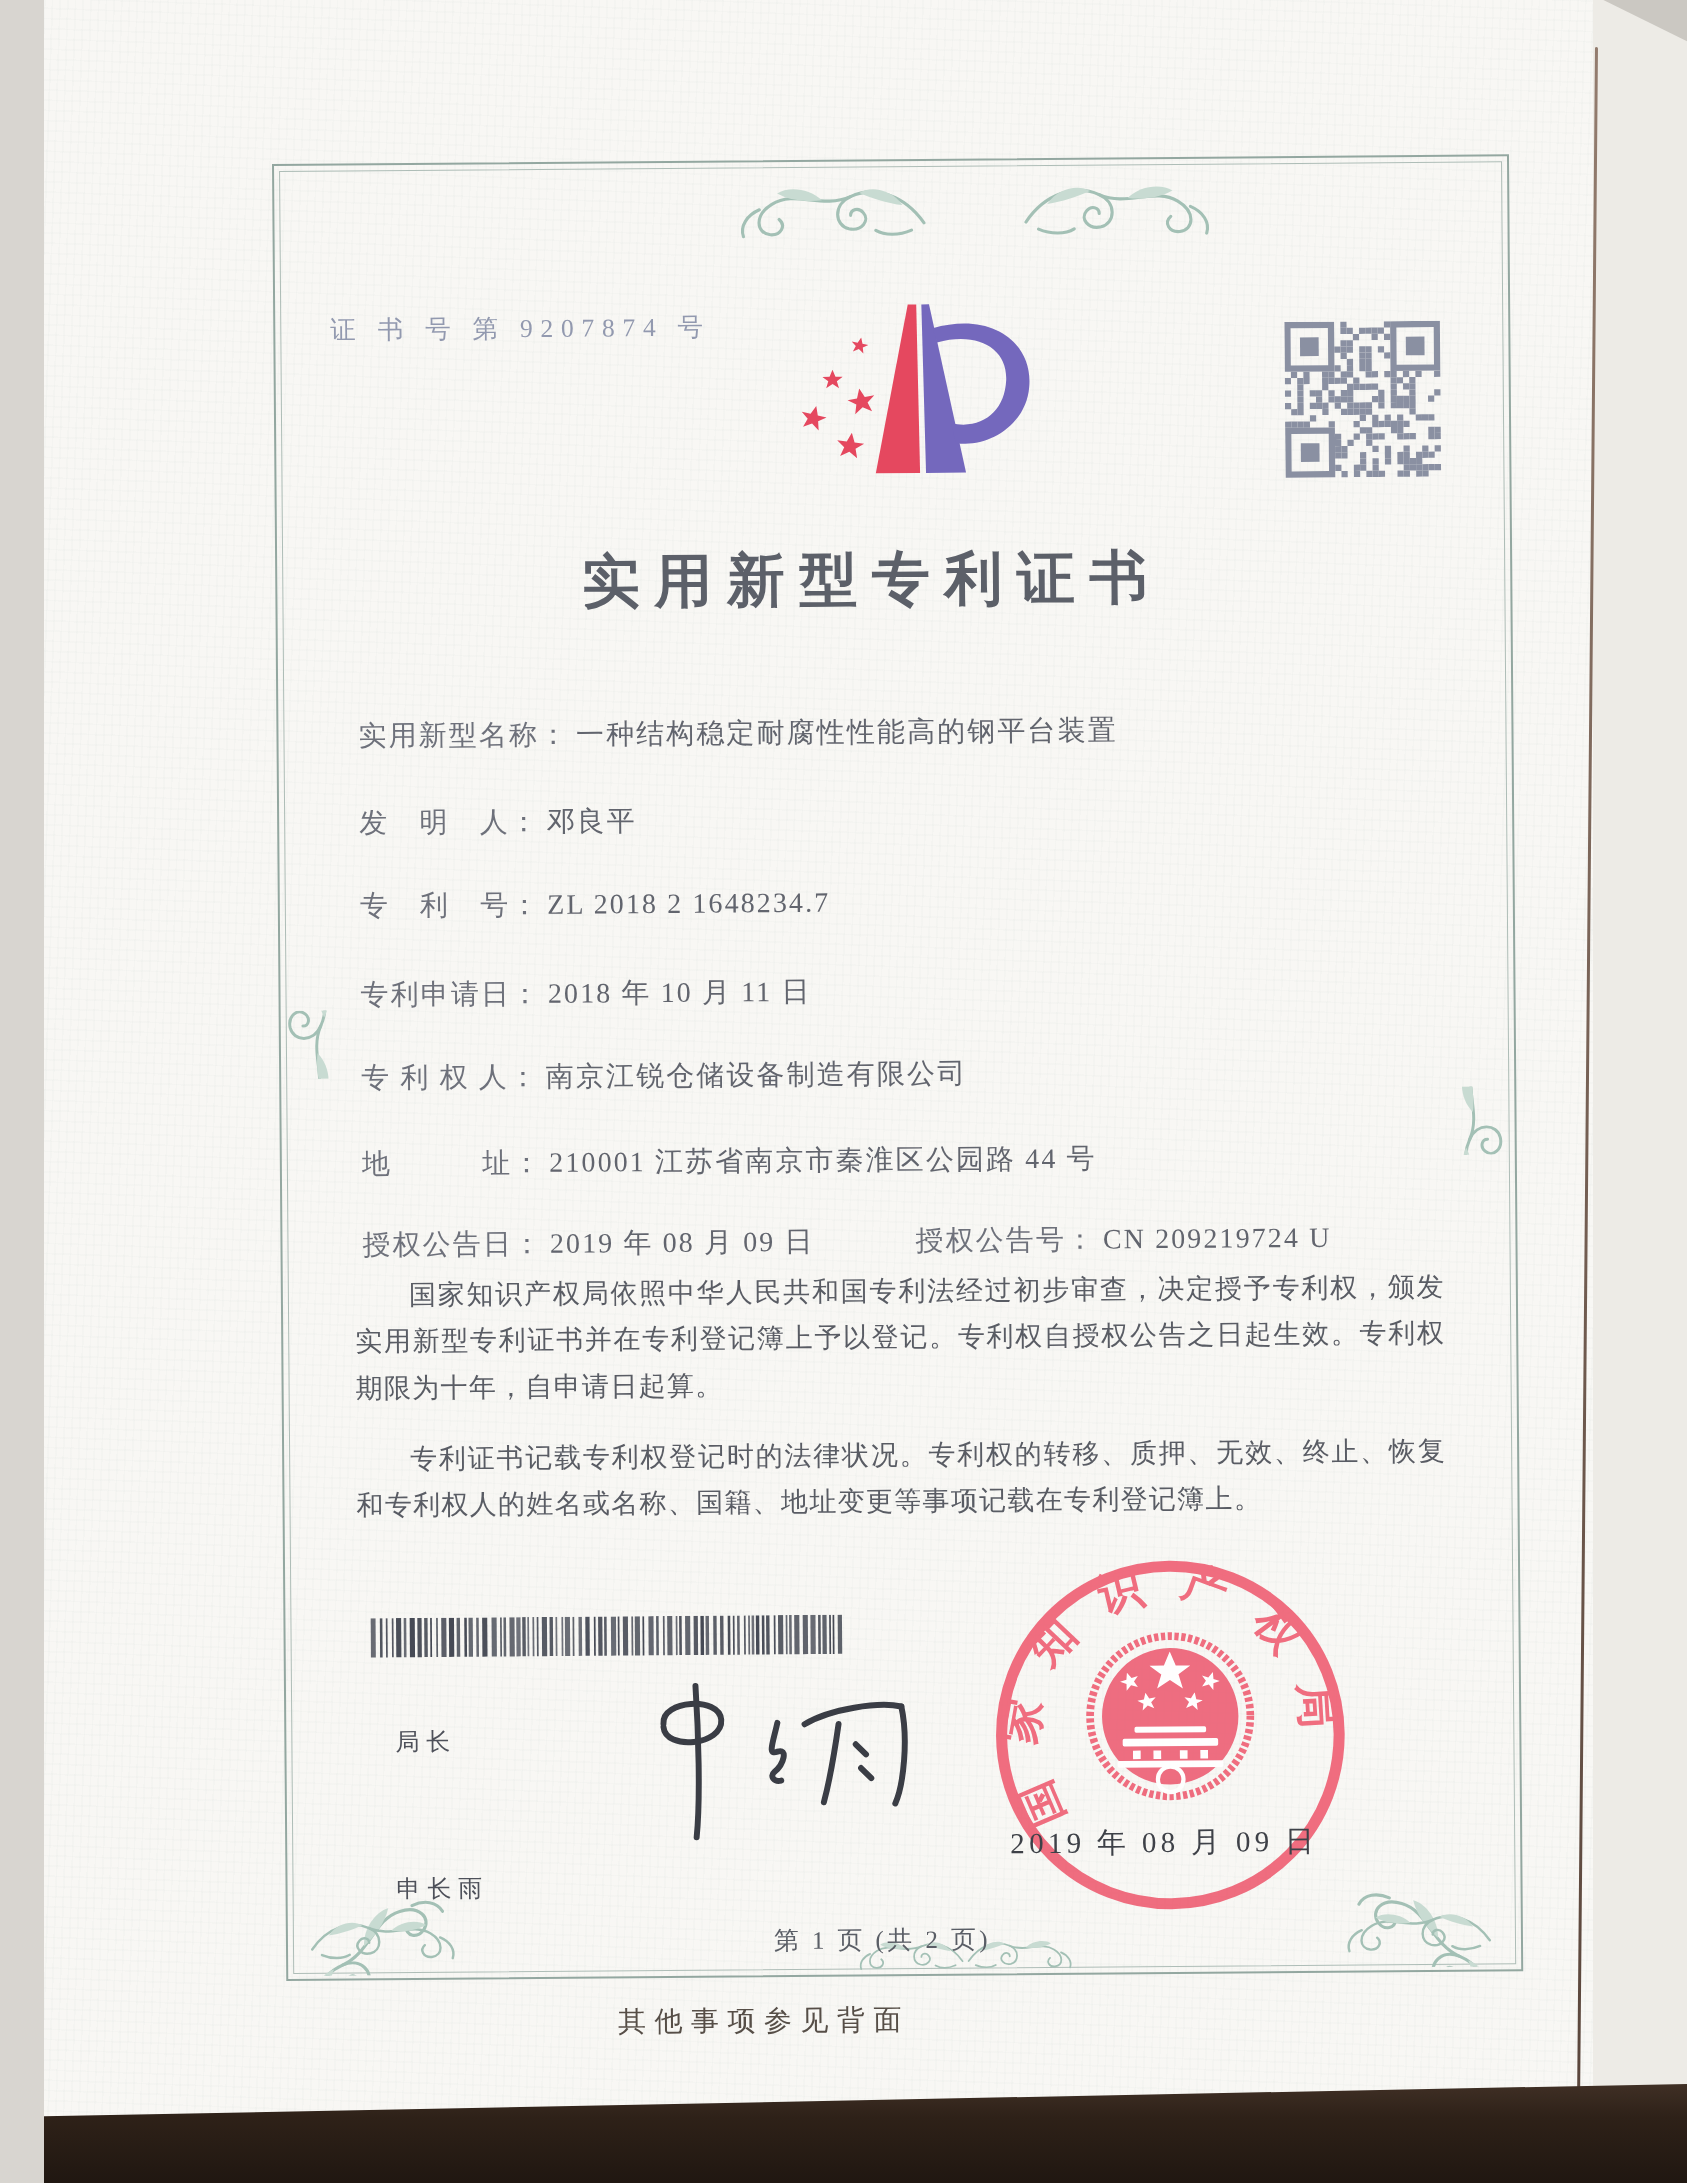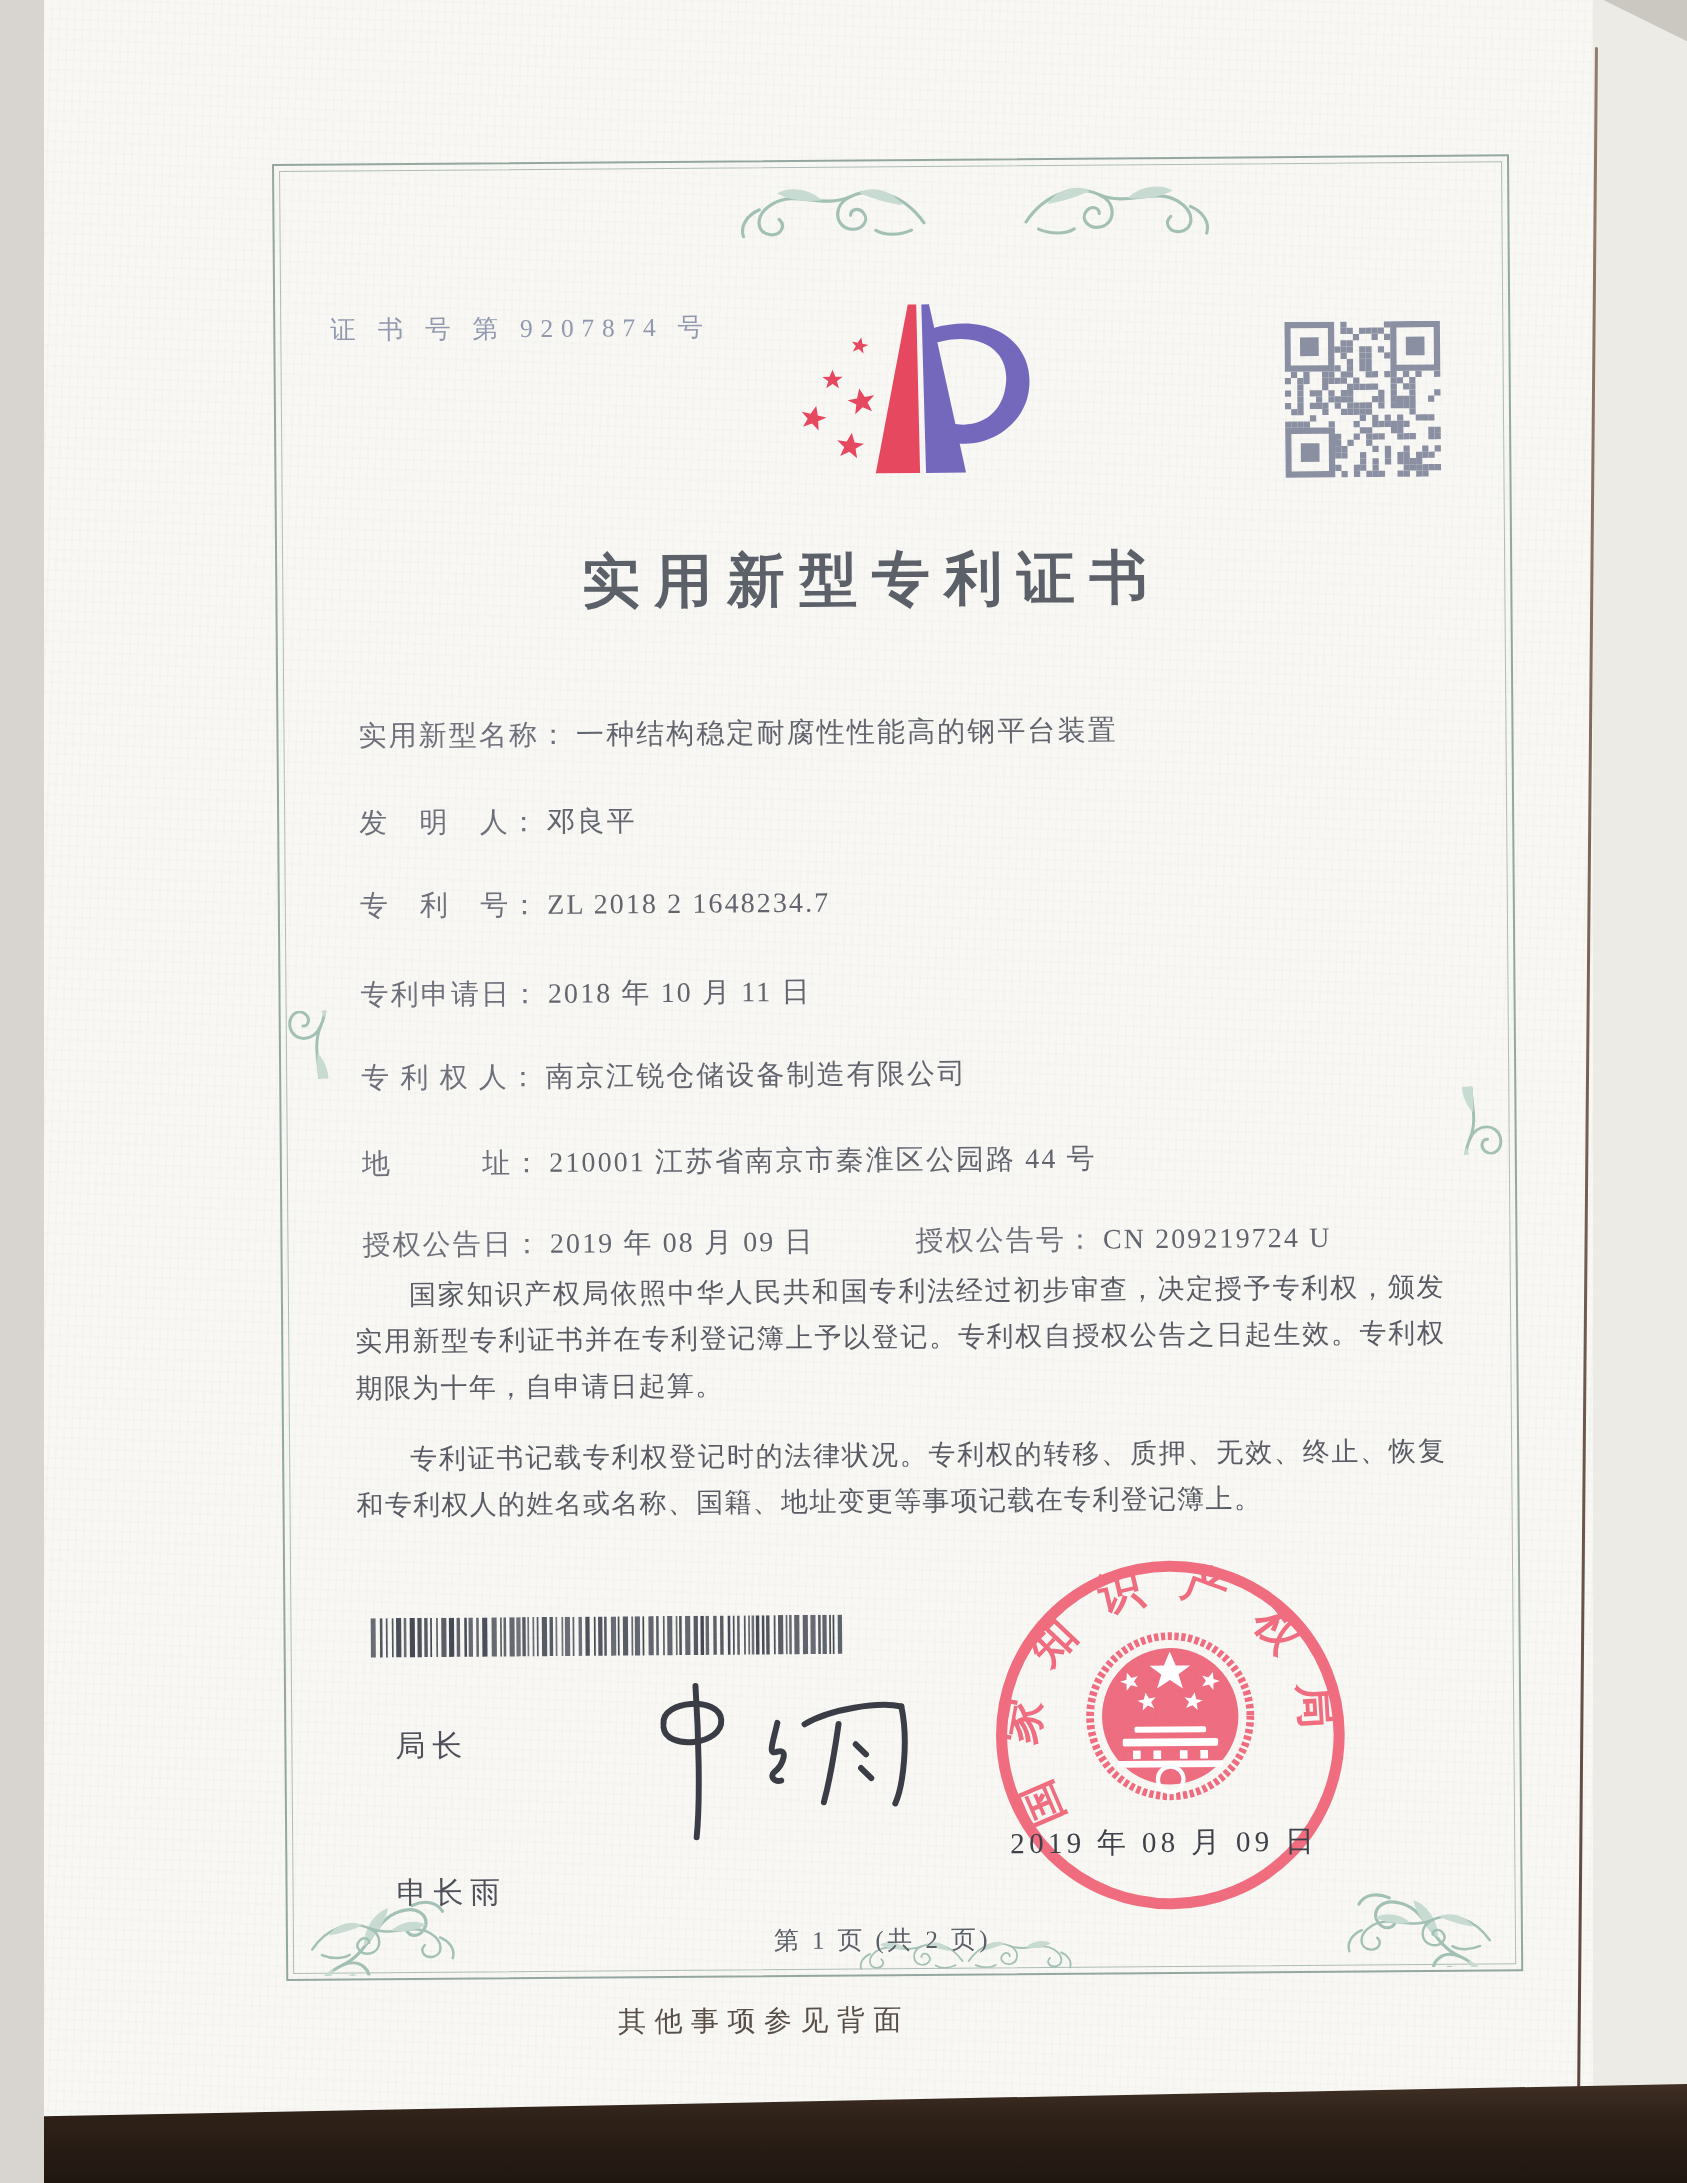--- a/index.html
+++ b/index.html
@@ -27,21 +27,21 @@
 
   .abs{position:absolute;}
   .cert-no{left:55px;top:147px;font-size:25.6px;letter-spacing:7.7px;color:#9299af;white-space:nowrap;}
   .title{left:0;top:380px;width:1189px;text-align:center;font-size:58px;font-weight:700;
     letter-spacing:14.5px;color:#5c6069;white-space:nowrap;}
   .row{left:80px;white-space:nowrap;font-size:28px;color:#6e717b;letter-spacing:2.1px;}
   .row .val{color:#62656e;margin-left:6.8px;}
   .row .second{margin-left:101px;}
   .bodytext{left:72px;width:1090px;font-size:27px;line-height:1.72;color:#595c64;
     text-align:justify;text-indent:2em;letter-spacing:1.3px;margin:0;}
-  .director{left:109px;font-size:30px;color:#4e515a;letter-spacing:6.8px;}
+  .director{left:109px;font-size:24px;color:#4e515a;letter-spacing:6.8px;}
   .pageinfo{left:0;top:1762px;width:1189px;text-align:center;font-size:25px;color:#5a5e66;letter-spacing:3.4px;}
   .backnote{position:absolute;left:0;top:2002px;width:1440px;text-align:center;font-size:28px;
     color:#564e47;letter-spacing:8.5px;transform:rotate(-.4deg);}
   .seal-wrap{left:705px;top:1397px;width:358px;height:358px;}
   .seal-date{position:absolute;left:5.1px;top:267px;width:334px;text-align:center;font-size:29px;
     color:#3e4148;letter-spacing:4.3px;white-space:nowrap;}
   .ornament{color:#a9c4ba;}
 </style>
 </head>
 <body>

